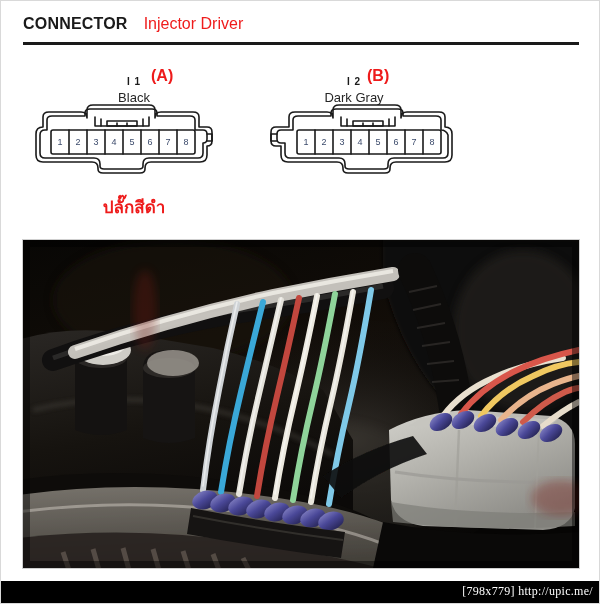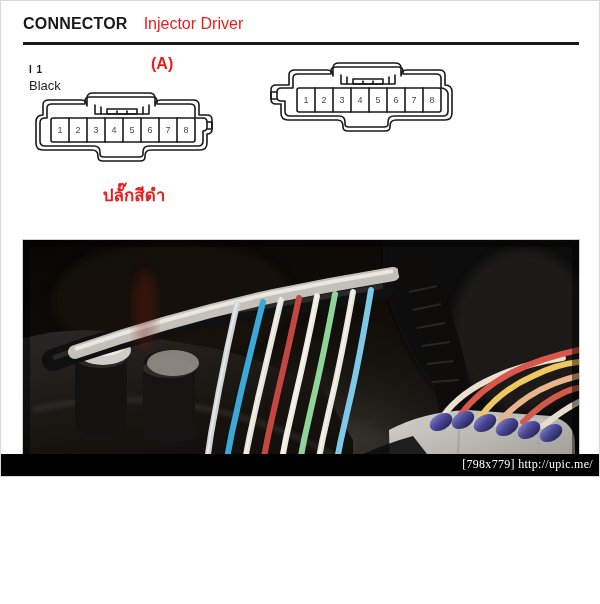--- a/index.html
+++ b/index.html
@@ -3,21 +3,21 @@
 <meta charset="utf-8">
 <style>
   html, body {
     margin: 0;
     padding: 0;
     background: #ffffff;
   }
   #page {
     position: relative;
     width: 600px;
-    height: 477px;
+    height: 604px;
     background: #ffffff;
     overflow: hidden;
     font-family: "Liberation Sans", sans-serif;
     border: 1px solid #d9d9d9;
     box-sizing: border-box;
   }
 
   
   #header {
     position: absolute;
@@ -58,21 +58,22 @@
     top: 58px;
     width: 210px;
     height: 160px;
   }
   #connector-a { left: 28px; }
   #connector-b { left: 248px; }
 
   .conn-caption-top {
     position: relative;
     height: 30px;
-    text-align: left;
+    text-align: center;
+    margin-top: 12px;
   }
   .conn-code {
     font-family: "Liberation Sans", sans-serif;
     font-size: 10px;
     font-weight: bold;
     color: #1a1a1a;
     letter-spacing: 1px;
   }
   .conn-color-name {
     display: block;
@@ -190,20 +191,25 @@
           <text x="121" y="44">6</text>
           <text x="139" y="44">7</text>
           <text x="157" y="44">8</text>
         </g>
       </svg>
     </div>
     <div class="conn-thai">ปลั๊กสีดำ</div>
   </div>
 
   <div class="connector-block" id="connector-b">
+    <div class="conn-caption-top">
+      <span class="conn-code">I 2</span>
+      <span class="conn-color-name">Dark Gray</span>
+      <span class="conn-letter">(B)</span>
+    </div>
     <div class="conn-svg-wrap">
       <svg width="210" height="80" viewBox="0 0 210 80">
         <g fill="none" stroke="#1a1a1a" stroke-width="1.6" stroke-linejoin="round" stroke-linecap="round">
           <path d="M40,26 L40,16 Q40,11 46,11 L78,11 Q84,11 84,17 L84,9 Q84,4 90,4 L146,4 Q152,4 152,9 L152,17 Q152,11 158,11 L190,11 Q196,11 196,16 L196,26 Q203,26 203,33 L203,54 Q203,61 196,61 L147,61 Q141,61 141,67 L141,68 Q141,72 136,72 L99,72 Q94,72 94,68 L94,67 Q94,61 88,61 L39,61 Q32,61 32,54 L32,45 L27,45 Q22,45 22,40 L22,31 Q22,26 27,26 Z"></path>
           <path d="M44,29 L44,19 Q44,15 49,15 L82,15 L82,12 Q82,8 87,8 L149,8 Q154,8 154,12 L154,15 L187,15 Q192,15 192,19 L192,29 Q197,29 199,34 L199,52 Q199,57 194,57 L145,57 Q139,57 139,63 L139,65 Q139,68 135,68 L100,68 Q96,68 96,65 L96,63 Q96,57 90,57 L41,57 Q36,57 36,52 L36,42 L32,42 Q28,42 28,38 L28,33 Q28,29 32,29 Z"></path>
 
           <path d="M92,16 L92,25 L146,25 L146,16"></path>
           <path d="M98,18 L98,25 M140,18 L140,25"></path>
           <path d="M104,20 L134,20 L134,25 L104,25 Z"></path>
           <path d="M114,22 L114,25 M124,22 L124,25"></path>

